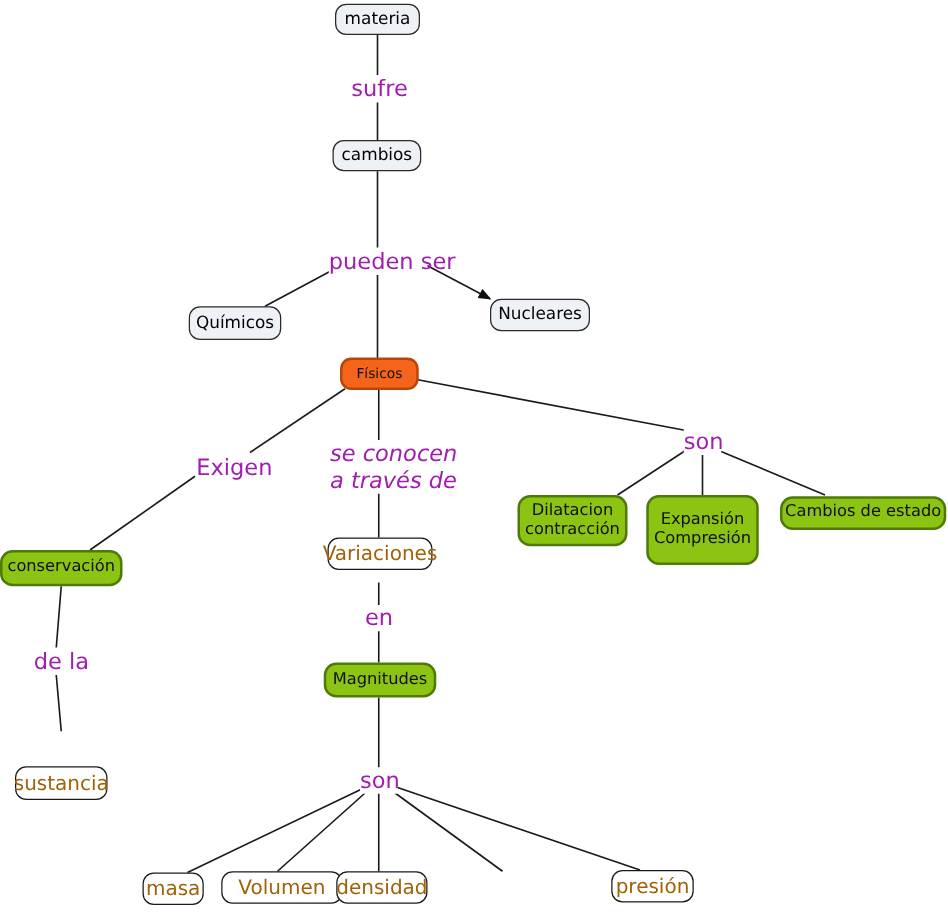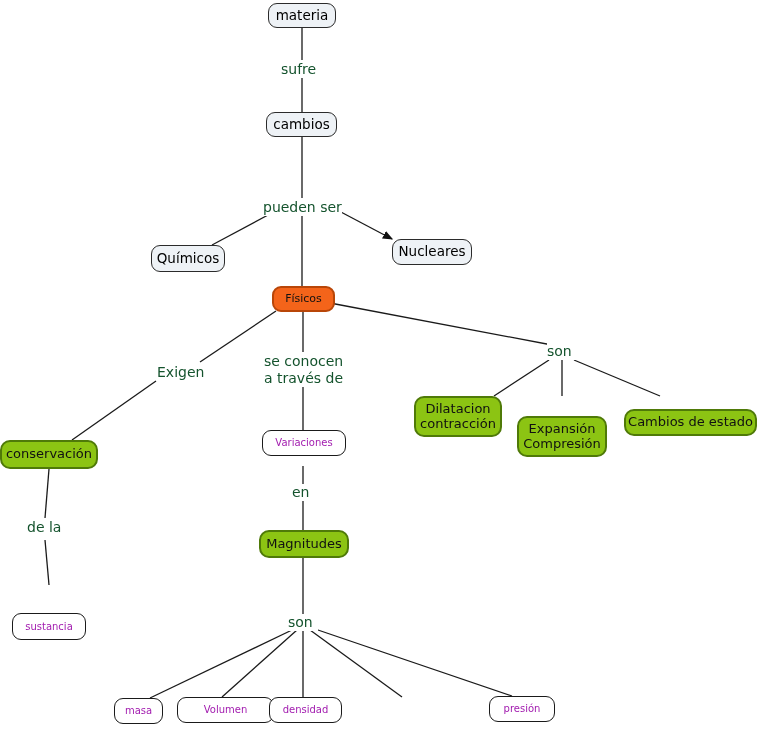--- a/index.html
+++ b/index.html
@@ -6,34 +6,34 @@
   body{width:758px;height:731px;overflow:hidden;
        font-family:"DejaVu Sans","Liberation Sans",sans-serif;}
   #map{position:relative;width:758px;height:731px;background:#fff;}
   #edges{position:absolute;left:0;top:0;width:758px;height:731px;}
 
   .node{position:absolute;box-sizing:border-box;display:flex;
         align-items:center;justify-content:center;text-align:center;
         border-radius:9px;line-height:1.12;white-space:pre;}
 
   
-  .n-white{background:#ffffff;border:1.4px solid #1a1a1a;color:#a21caf;
-           font-size:10px;}
+  .n-white{background:#ffffff;border:1.4px solid #1a1a1a;color:#a16207;
+           font-size:16px;}
   
   .n-light{background:#eef2f6;border:1.7px solid #2b2b2b;color:#000;
            font-size:13.5px;}
   
   .n-green{background:#8cc413;border:2px solid #4f7a08;color:#111;
            font-size:13px;border-radius:10px;}
   
   .n-orange{background:#f4641a;border:2px solid #b94608;color:#111;
             font-size:11px;border-radius:9px;}
 
-  .lbl{position:absolute;font-size:14px;color:#14532d;line-height:1.18;
-       white-space:pre;background:#fff;}
+  .lbl{position:absolute;font-size:18px;color:#a21caf;line-height:1.18;
+       text-align:center;white-space:pre;background:#fff;}
 </style>
 </head>
 <body>
 
 <div id="map">
 
   <svg id="edges" viewBox="0 0 758 731" xmlns="http://www.w3.org/2000/svg">
     <defs>
       <marker id="arrow" markerWidth="9" markerHeight="9" refX="7" refY="3.2" orient="auto" markerUnits="strokeWidth">
         <path d="M0,0 L8,3.2 L0,6.4 z" fill="#111"></path>
@@ -94,41 +94,41 @@
 
   <div class="node n-white" style="left:12px;top:613px;width:74px;height:27px;">sustancia</div>
 
   <div class="node n-white" style="left:262px;top:430px;width:84px;height:26px;">Variaciones</div>
 
   <div class="node n-green" style="left:259px;top:530px;width:90px;height:28px;">Magnitudes</div>
 
   <div class="node n-green" style="left:414px;top:396px;width:88px;height:41px;">Dilatacion
 contracción</div>
 
-  <div class="node n-green" style="left:517px;top:416px;width:90px;height:41px;">Expansión
+  <div class="node n-green" style="left:517px;top:396px;width:90px;height:56px;">Expansión
 Compresión</div>
 
-  <div class="node n-green" style="left:624px;top:397px;width:133px;height:27px;margin-top:12px;">Cambios de estado</div>
+  <div class="node n-green" style="left:624px;top:397px;width:133px;height:27px;">Cambios de estado</div>
 
   <div class="node n-white" style="left:98px;top:698px;width:49px;height:26px;margin-left:16px;">masa</div>
 
   <div class="node n-white" style="left:177px;top:697px;width:97px;height:26px;">Volumen</div>
 
   <div class="node n-white" style="left:269px;top:697px;width:73px;height:26px;">densidad</div>
 
 
   <div class="node n-white" style="left:489px;top:696px;width:66px;height:26px;">presión</div>
 
   <div class="lbl" style="left:281px;top:61px;width:43px;">sufre</div>
 
   <div class="lbl" style="left:263px;top:199px;width:79px;">pueden ser</div>
 
   <div class="lbl" style="left:157px;top:364px;width:43px;">Exigen</div>
 
-  <div class="lbl" style="left:264px;top:353px;width:80px;">se conocen
+  <div class="lbl" style="left:264px;top:353px;width:80px;font-style:italic;">se conocen
 a través de</div>
 
   <div class="lbl" style="left:547px;top:343px;width:30px;">son</div>
 
   <div class="lbl" style="left:27px;top:519px;width:38px;">de la</div>
 
   <div class="lbl" style="left:292px;top:484px;width:22px;">en</div>
 
   <div class="lbl" style="left:288px;top:614px;width:30px;">son</div>
 

